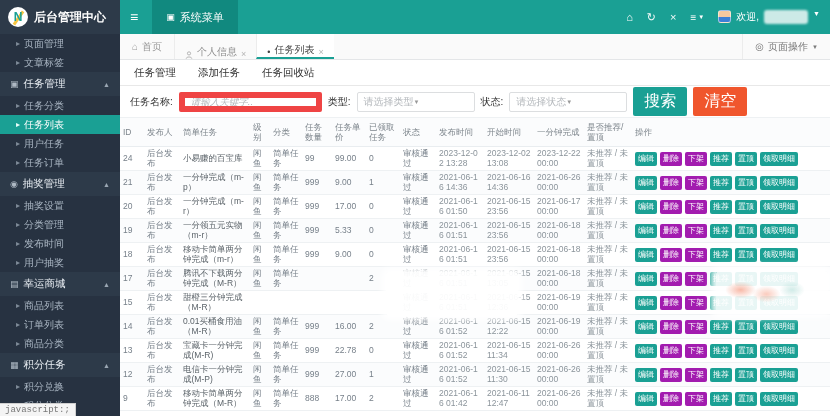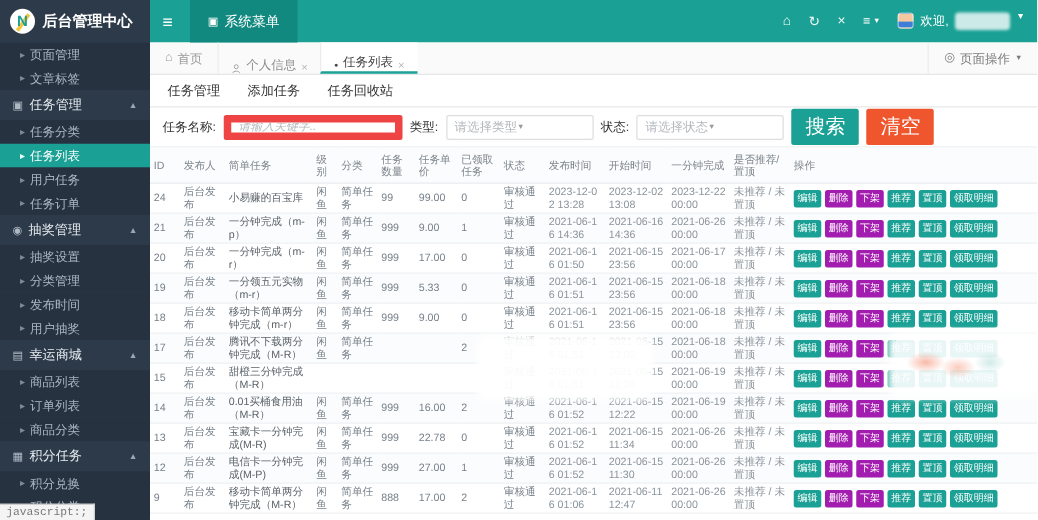--- a/index.html
+++ b/index.html
@@ -463,21 +463,21 @@
               <tr>
                 <td>9</td>
                 <td>后台发布</td>
                 <td class="c-name">移动卡简单两分钟完成（M-R）</td>
                 <td>闲鱼</td>
                 <td>简单任务</td>
                 <td>888</td>
                 <td>17.00</td>
                 <td>2</td>
                 <td>审核通过</td>
-                <td class="c-dim">2021-06-16 01:06</td>
+                <td class="c-dim">2021-06-16 01:42</td>
                 <td class="c-dim">2021-06-11 12:47</td>
                 <td class="c-dim">2021-06-26 00:00</td>
                 <td class="c-dim">未推荐 / 未置顶</td>
                 <td><span class="act-btn act-teal">编辑</span><span class="act-btn act-orange">删除</span><span class="act-btn act-orange">下架</span><span class="act-btn act-teal">推荐</span><span class="act-btn act-teal">置顶</span><span class="act-btn act-teal">领取明细</span></td>
               </tr>
             </tbody>
         </table>
       </div>
     </div>
   </div>

